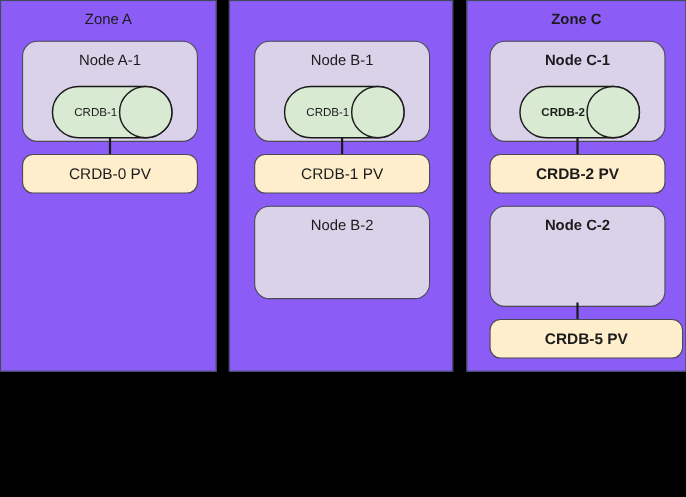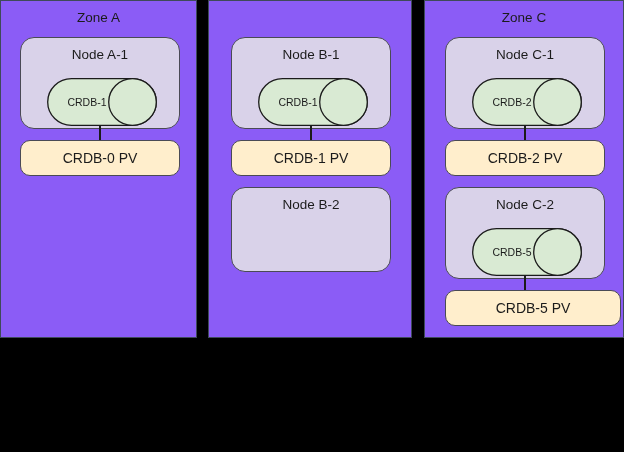--- a/index.html
+++ b/index.html
@@ -157,21 +157,21 @@
 
     <div class="pv" style="left:22px; top:139px; width:160px; height:36px;">
       <span class="pv-label">CRDB-1 PV</span>
     </div>
 
     <div class="node" style="left:22px; top:186px; width:160px; height:85px;">
       <div class="node-title">Node B-2</div>
     </div>
   </div>
 
-  <div class="zone" style="left:424px; top:0px; width:200px; height:338px;">
+  <div class="zone" style="left:424px; top:0px; width:200px; height:338px;font-weight:bold;">
     <div class="zone-title">Zone C</div>
 
     <div class="node" style="left:20px; top:36px; width:160px; height:92px;">
       <div class="node-title">Node C-1</div>
 
       <div class="cyl" style="left:26px; top:40px; width:110px; height:48px;">
         <svg width="110" height="48" viewBox="0 0 110 48" xmlns="http://www.w3.org/2000/svg">
           <path d="M24.5,0.7 H85.5 A23.8,23.3 0 0 1 85.5,47.3 H24.5 A23.8,23.3 0 0 1 24.5,0.7 Z" fill="#d9ead3" stroke="#1b1b1b" stroke-width="1.3"></path>
           <ellipse cx="85.5" cy="24" rx="23.8" ry="23.3" fill="#d9ead3" stroke="#1b1b1b" stroke-width="1.3"></ellipse>
         </svg>
@@ -181,27 +181,20 @@
 
     <div class="connector" style="left:99px; top:124px; height:16px;"></div>
 
     <div class="pv" style="left:20px; top:139px; width:160px; height:36px;">
       <span class="pv-label">CRDB-2 PV</span>
     </div>
 
     <div class="node" style="left:20px; top:186px; width:160px; height:92px;">
       <div class="node-title">Node C-2</div>
 
-      <div class="cyl" style="left:26px; top:40px; width:110px; height:48px;">
-        <svg width="110" height="48" viewBox="0 0 110 48" xmlns="http://www.w3.org/2000/svg">
-          <path d="M24.5,0.7 H85.5 A23.8,23.3 0 0 1 85.5,47.3 H24.5 A23.8,23.3 0 0 1 24.5,0.7 Z" fill="#d9ead3" stroke="#1b1b1b" stroke-width="1.3"></path>
-          <ellipse cx="85.5" cy="24" rx="23.8" ry="23.3" fill="#d9ead3" stroke="#1b1b1b" stroke-width="1.3"></ellipse>
-        </svg>
-        <div class="cyl-label">CRDB-5</div>
-      </div>
     </div>
 
     <div class="connector" style="left:99px; top:274px; height:16px;"></div>
 
     <div class="pv" style="left:20px; top:289px; width:176px; height:36px;">
       <span class="pv-label">CRDB-5 PV</span>
     </div>
   </div>
 
 </div>

